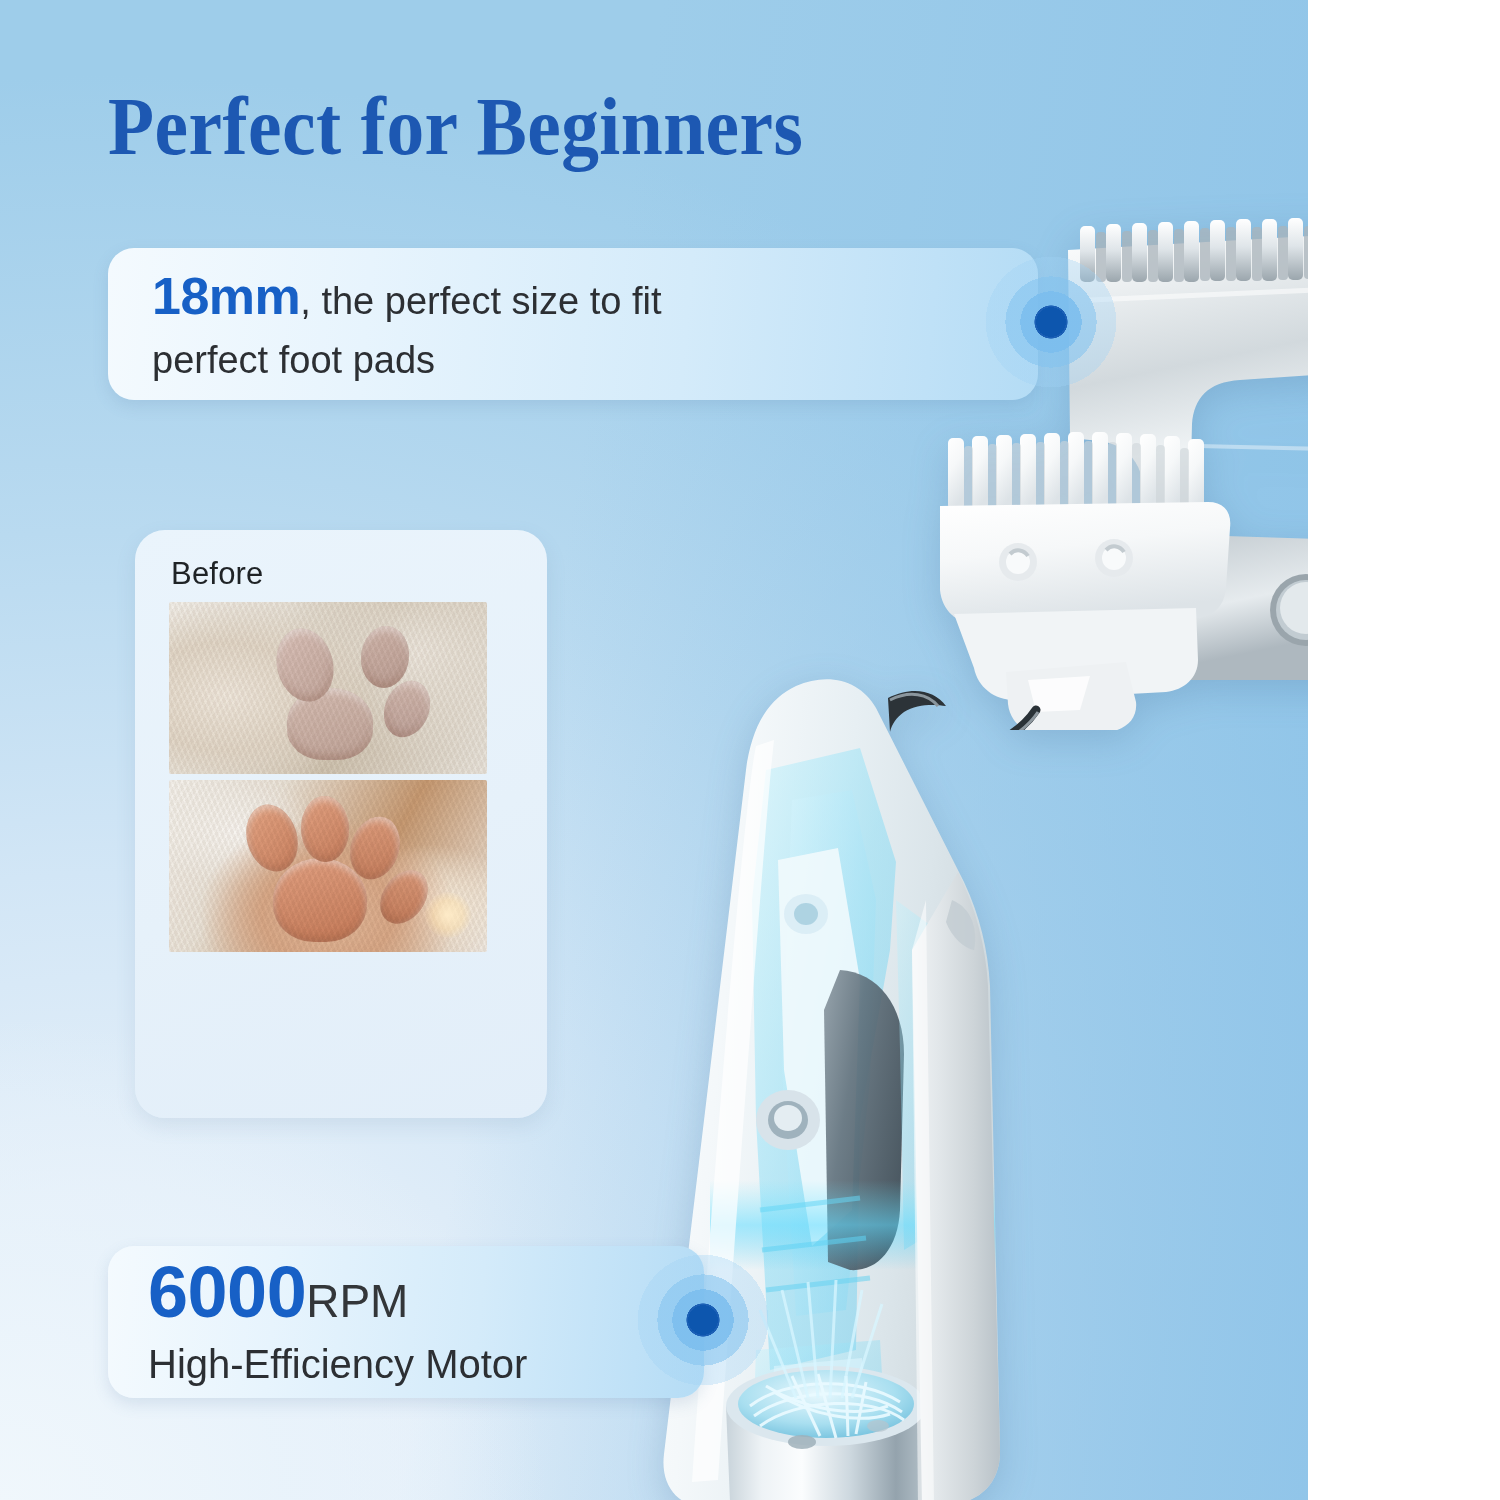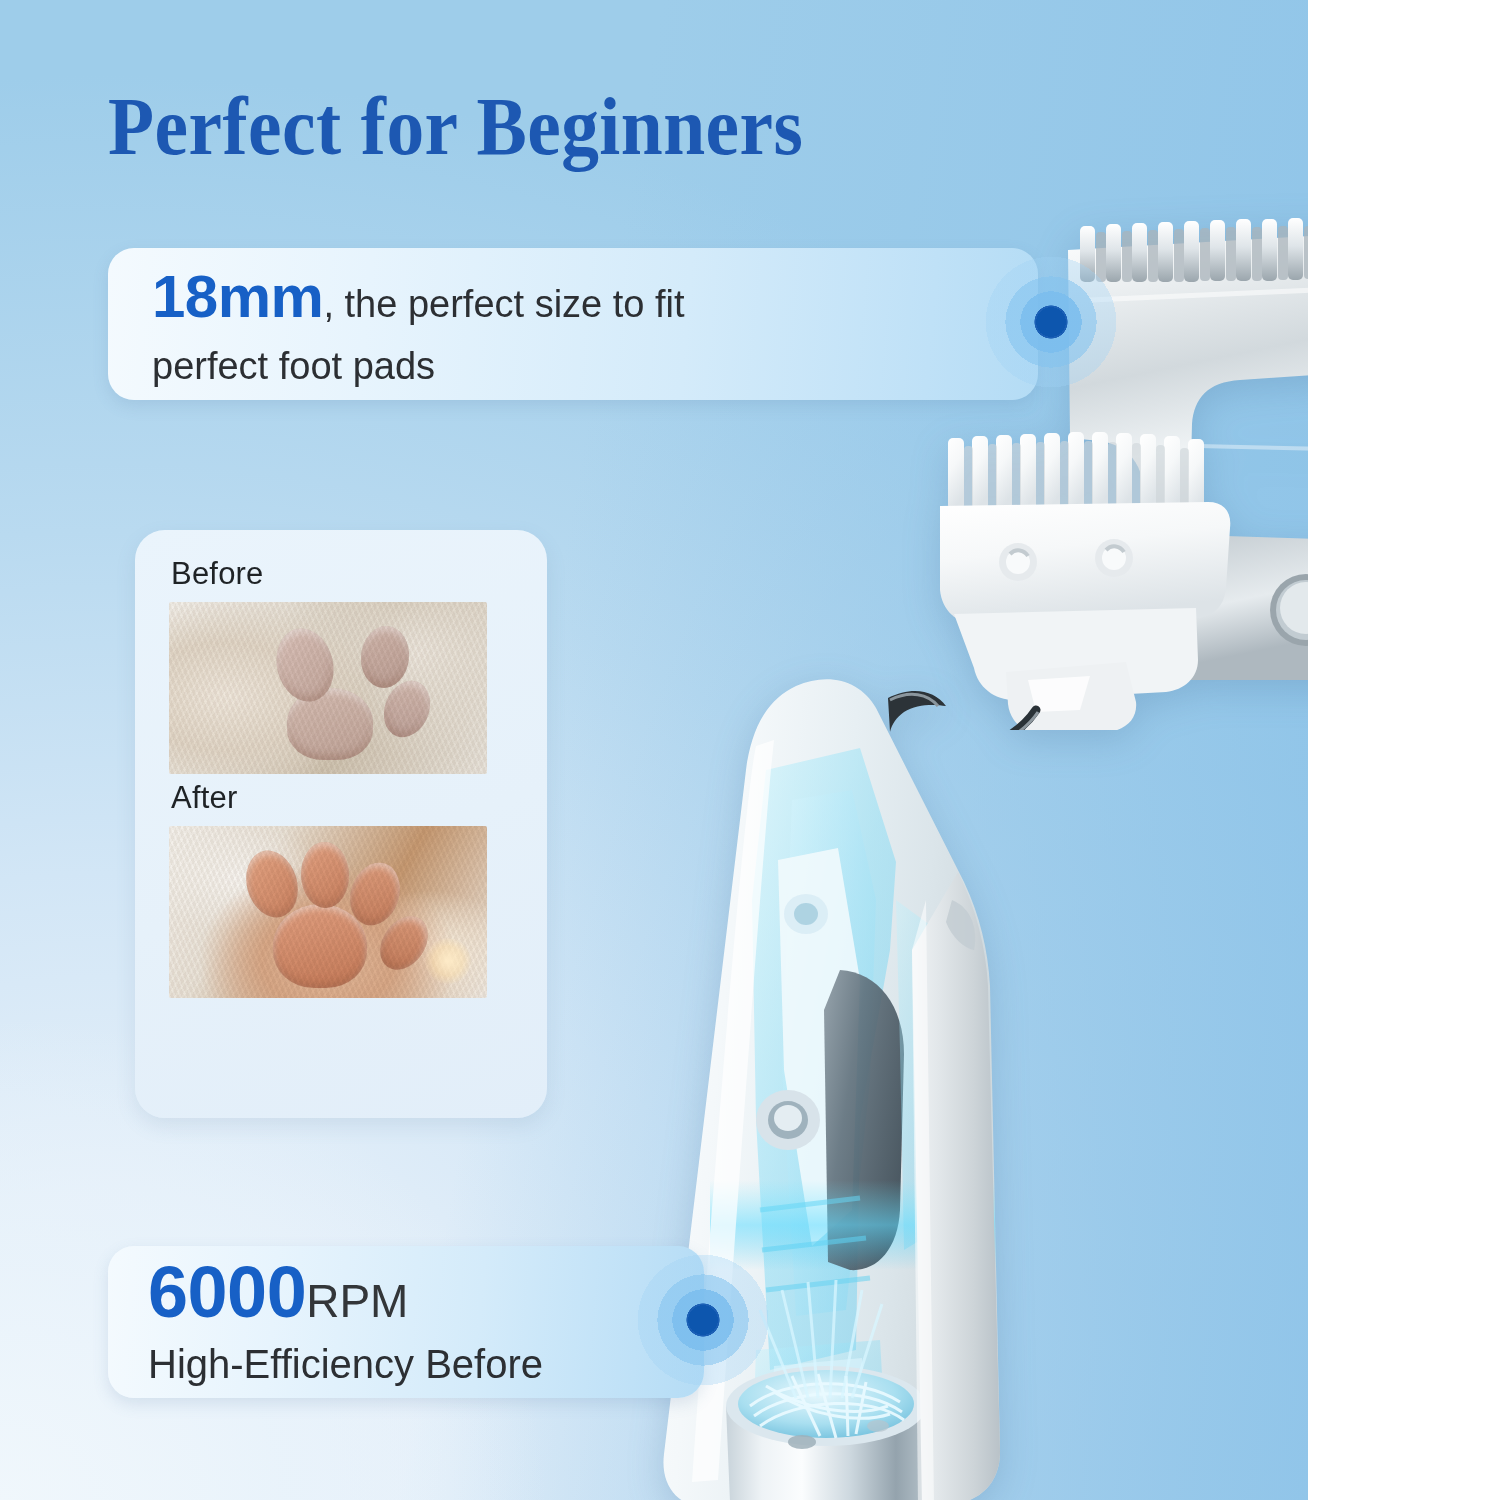--- a/index.html
+++ b/index.html
@@ -75,21 +75,21 @@
   }
   .callout-line {
     font-size: 38px;
     color: #2c2f33;
     line-height: 1.42;
     white-space: nowrap;
   }
   .hl {
     color: #1760c6;
     font-weight: bold;
-    font-size: 60px;
+    font-size: 52px;
     letter-spacing: -0.5px;
   }
   #callout-motor .callout-line.l1 { line-height: 1.15; }
   #callout-motor .hl { font-size: 72px; }
   #callout-motor .unit { font-size: 46px; color: #333639; }
   #callout-motor .callout-line.l2 { font-size: 40px; margin-top: 2px; }
 
   
   .marker {
     position: absolute;
@@ -471,34 +471,33 @@
       <span class="hl">18mm</span><span>, the perfect size to fit</span>
     </div>
     <div class="callout-line">perfect foot pads</div>
   </div>
   <div class="marker" id="marker-size"></div>
 
   <div class="callout" id="callout-motor">
     <div class="callout-line l1">
       <span class="hl">6000</span><span class="unit">RPM</span>
     </div>
-    <div class="callout-line l2">High-Efficiency Before</div>
+    <div class="callout-line l2">High-Efficiency Motor</div>
   </div>
   <div class="marker" id="marker-motor"></div>
 
   <div id="ba-card">
     <div class="ba-label">Before</div>
     <div class="ba-photo photo-before">
       <div class="pad pb4"></div>
       <div class="pad pb1"></div>
       <div class="pad pb2"></div>
       <div class="pad pb3"></div>
       <div class="fur"></div>
     </div>
-    <div class="ba-label">After</div>
     <div class="ba-photo photo-after">
       <div class="pad pa5"></div>
       <div class="pad pa1"></div>
       <div class="pad pa2"></div>
       <div class="pad pa3"></div>
       <div class="pad pa4"></div>
       <div class="fur"></div>
       <div class="glint"></div>
     </div>
   </div>

